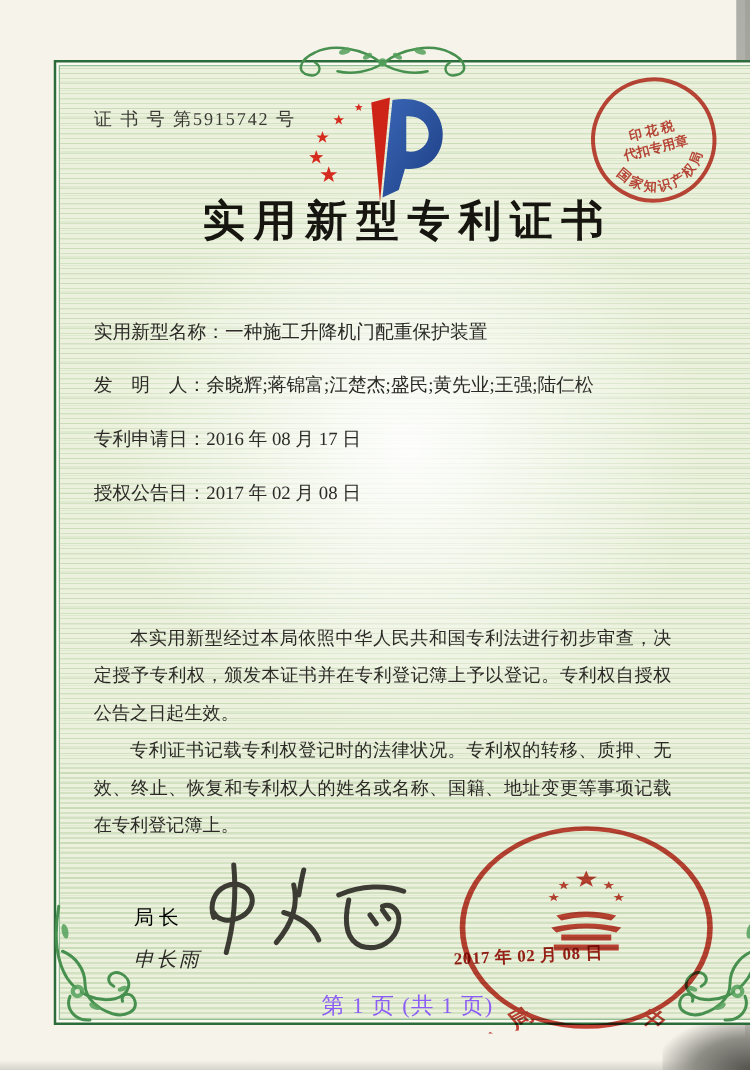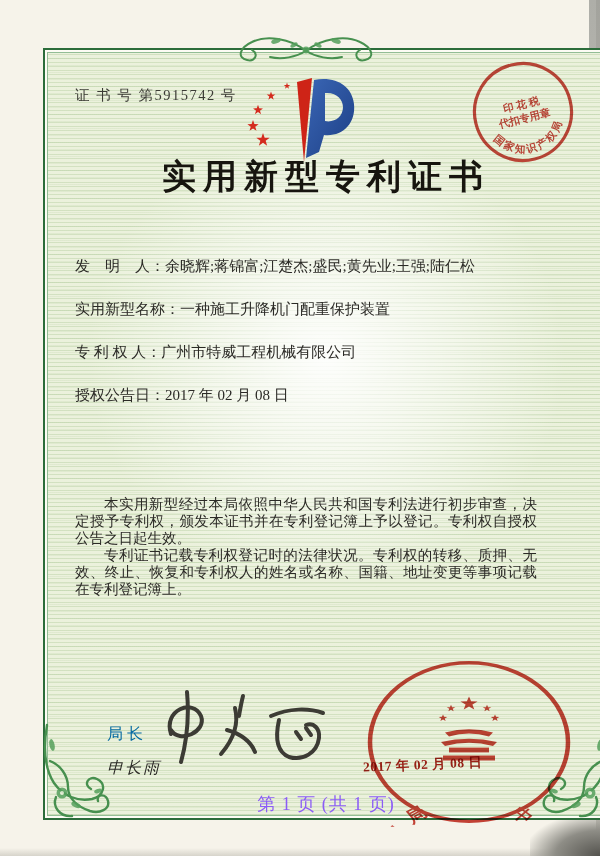--- a/index.html
+++ b/index.html
@@ -39,24 +39,24 @@
     font-size:14.5px;letter-spacing:1.5px;color:#3b3b35;white-space:pre;}
   .logo{position:absolute;left:195px;top:24px;width:132px;height:94px;z-index:3;}
   .title{position:absolute;left:0;top:104px;width:100%;margin:0;z-index:3;
     text-align:center;font-size:34px;font-weight:bold;letter-spacing:7px;
     color:#17150f;white-space:nowrap;}
   .fields{position:absolute;left:30px;top:206px;z-index:3;}
   .field-row{font-size:15px;color:#2b2a26;margin-bottom:23px;white-space:pre;line-height:20px;}
   .field-label{display:inline;}
   .field-value{display:inline;}
   .paras{position:absolute;left:30px;top:446px;width:462px;z-index:3;}
-  .paras p{margin:0;font-size:14.5px;line-height:17px;color:#2b2a26;
+  .paras p{margin:0;font-size:14.5px;line-height:30px;color:#2b2a26;
     text-indent:2em;text-align:justify;}
   .director-label{position:absolute;left:62px;top:674px;z-index:3;
-    font-size:16px;letter-spacing:4px;color:#0369a1;white-space:pre;}
+    font-size:16px;letter-spacing:4px;color:#000000;white-space:pre;}
   .director-name{position:absolute;left:62px;top:708px;z-index:3;
     font-size:16px;letter-spacing:2px;color:#2b2a26;white-space:pre;font-style:italic;}
   .signature{position:absolute;left:98px;top:632px;z-index:4;}
   .footer{position:absolute;left:0;top:742px;width:100%;z-index:3;
     text-align:center;font-size:18px;letter-spacing:1px;color:#8b5cf6;white-space:pre;}
 
   
   .seal-main{position:absolute;left:318px;top:586px;width:212px;height:212px;z-index:5;
     transform:scaleY(.8);transform-origin:50% 50%;
     mix-blend-mode:multiply;opacity:.93;}
@@ -142,23 +142,23 @@
       <use href="#starP" transform="translate(31,22) scale(0.5)"></use>
       <use href="#starP" transform="translate(18,36) scale(0.58)"></use>
       <use href="#starP" transform="translate(13,52) scale(0.66)"></use>
       <use href="#starP" transform="translate(23,66) scale(0.78)"></use>
     </g>
   </svg>
 
   <h1 class="title">实用新型专利证书</h1>
 
   <div class="fields">
+    <div class="field-row"><span class="field-label">实用新型名称：</span><span class="field-value">一种施工升降机门配重保护装置</span></div>
     <div class="field-row"><span class="field-label">发　明　人：</span><span class="field-value">余晓辉;蒋锦富;江楚杰;盛民;黄先业;王强;陆仁松</span></div>
-    <div class="field-row"><span class="field-label">实用新型名称：</span><span class="field-value">一种施工升降机门配重保护装置</span></div>
-    <div class="field-row"><span class="field-label">专 利 权 人：</span><span class="field-value">广州市特威工程机械有限公司</span></div>
+    <div class="field-row"><span class="field-label">专利申请日：</span><span class="field-value">2016 年 08 月 17 日</span></div>
     <div class="field-row"><span class="field-label">授权公告日：</span><span class="field-value">2017 年 02 月 08 日</span></div>
   </div>
 
   <div class="paras">
     <p>本实用新型经过本局依照中华人民共和国专利法进行初步审查，决定授予专利权，颁发本证书并在专利登记簿上予以登记。专利权自授权公告之日起生效。</p>
     <p>专利证书记载专利权登记时的法律状况。专利权的转移、质押、无效、终止、恢复和专利权人的姓名或名称、国籍、地址变更等事项记载在专利登记簿上。</p>
   </div>
 
   <div class="director-label">局长</div>
   <div class="director-name">申长雨</div>

